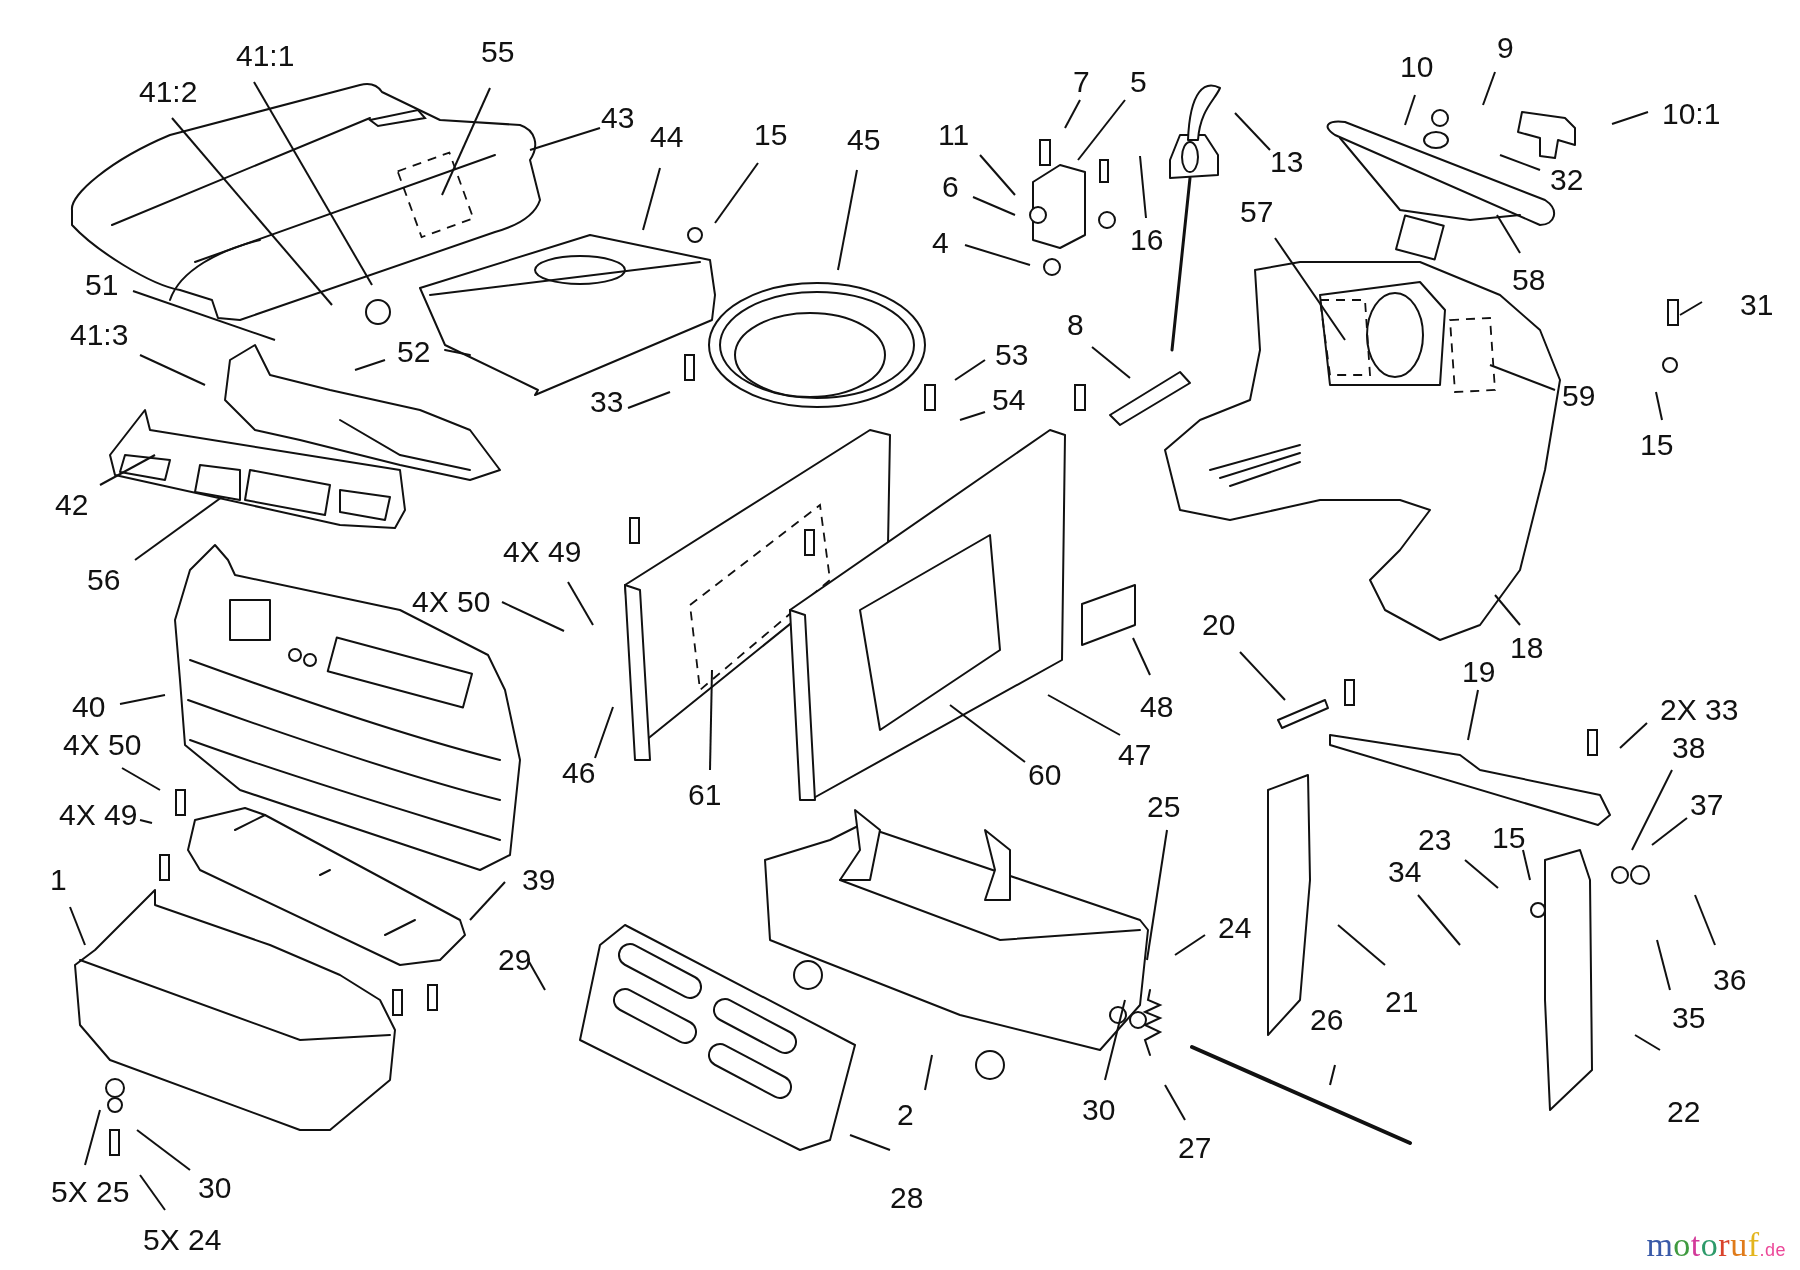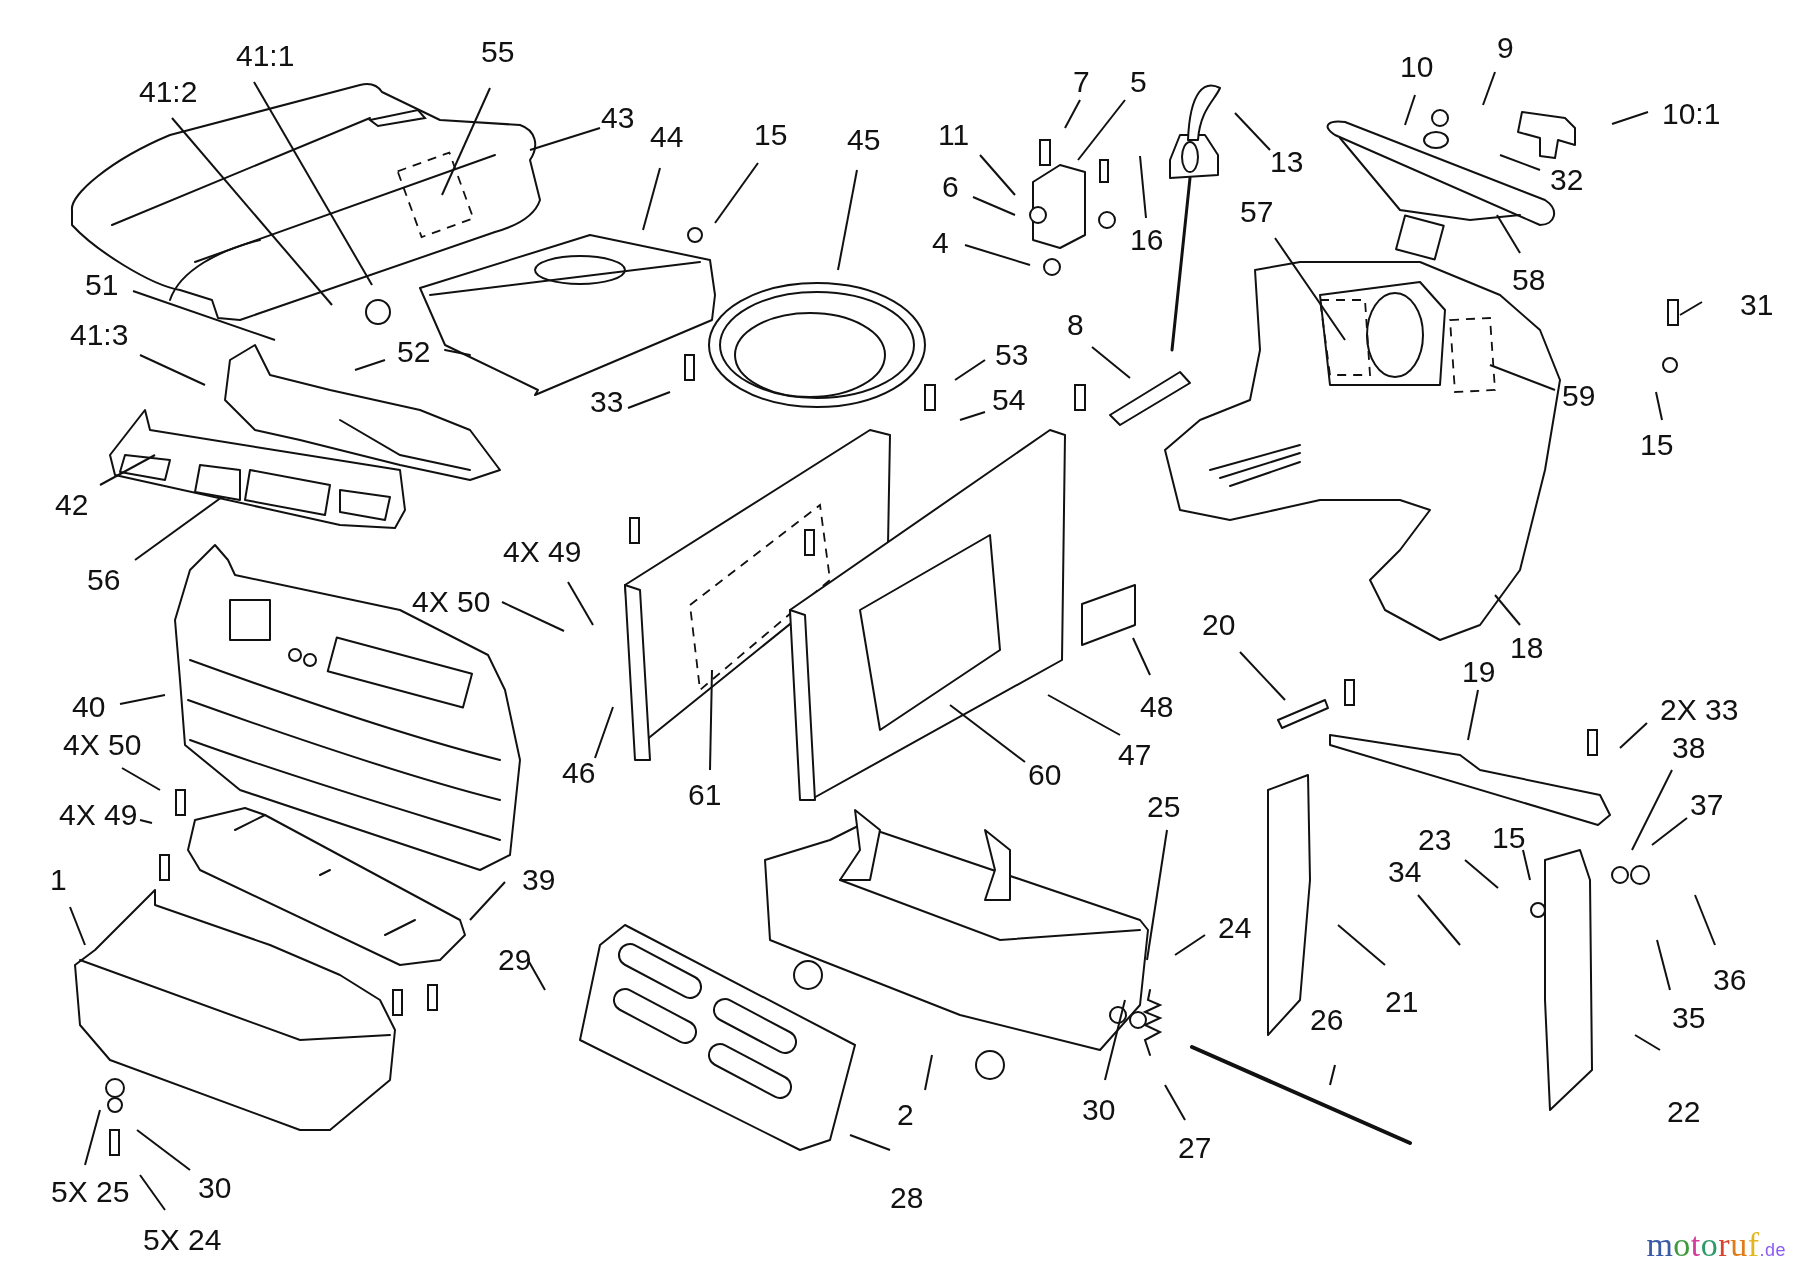--- a/index.html
+++ b/index.html
@@ -5,21 +5,21 @@
   html, body { margin: 0; padding: 0; background: #ffffff; }
   body { width: 1800px; height: 1270px; overflow: hidden; position: relative; font-family: "Liberation Sans", sans-serif; }
   #diagram { position: absolute; left: 0; top: 0; width: 1800px; height: 1270px; }
   .part { fill: #ffffff; stroke: #111111; stroke-width: 2; stroke-linejoin: round; stroke-linecap: round; }
   .part-line { fill: none; stroke: #111111; stroke-width: 2; stroke-linecap: round; }
   .dash { fill: none; stroke: #111111; stroke-width: 1.8; stroke-dasharray: 9 7; }
   .leader { stroke: #111111; stroke-width: 2; fill: none; }
   .callout { font-family: "Liberation Sans", sans-serif; font-size: 30px; fill: #111111; }
   .hw { fill: #ffffff; stroke: #111111; stroke-width: 2; }
   #watermark { position: absolute; right: 14px; bottom: 6px; font-family: "Liberation Serif", serif; font-size: 34px; letter-spacing: 0.5px; }
-  #watermark .tld { font-family: "Liberation Sans", sans-serif; font-size: 18px; color: #8b5cf6; margin-top: 7px; }
+  #watermark .tld { font-family: "Liberation Sans", sans-serif; font-size: 18px; color: #ec4899; margin-top: 7px; }
 </style>
 </head>
 <body>
 
 <svg id="diagram" viewBox="0 0 1800 1270" xmlns="http://www.w3.org/2000/svg">
 
   <g>
     <path class="part" d="M72,210 C70,195 110,160 170,135 L360,85 C372,82 378,86 382,92 L440,120 L520,125 C535,130 540,145 530,160 L540,200 C535,215 520,225 495,232 L240,320 L218,318 L212,300 L180,290 C150,285 95,250 72,225 Z"></path>
     <path class="part-line" d="M112,225 L370,118"></path>
     <path class="part-line" d="M195,262 L495,155"></path>

